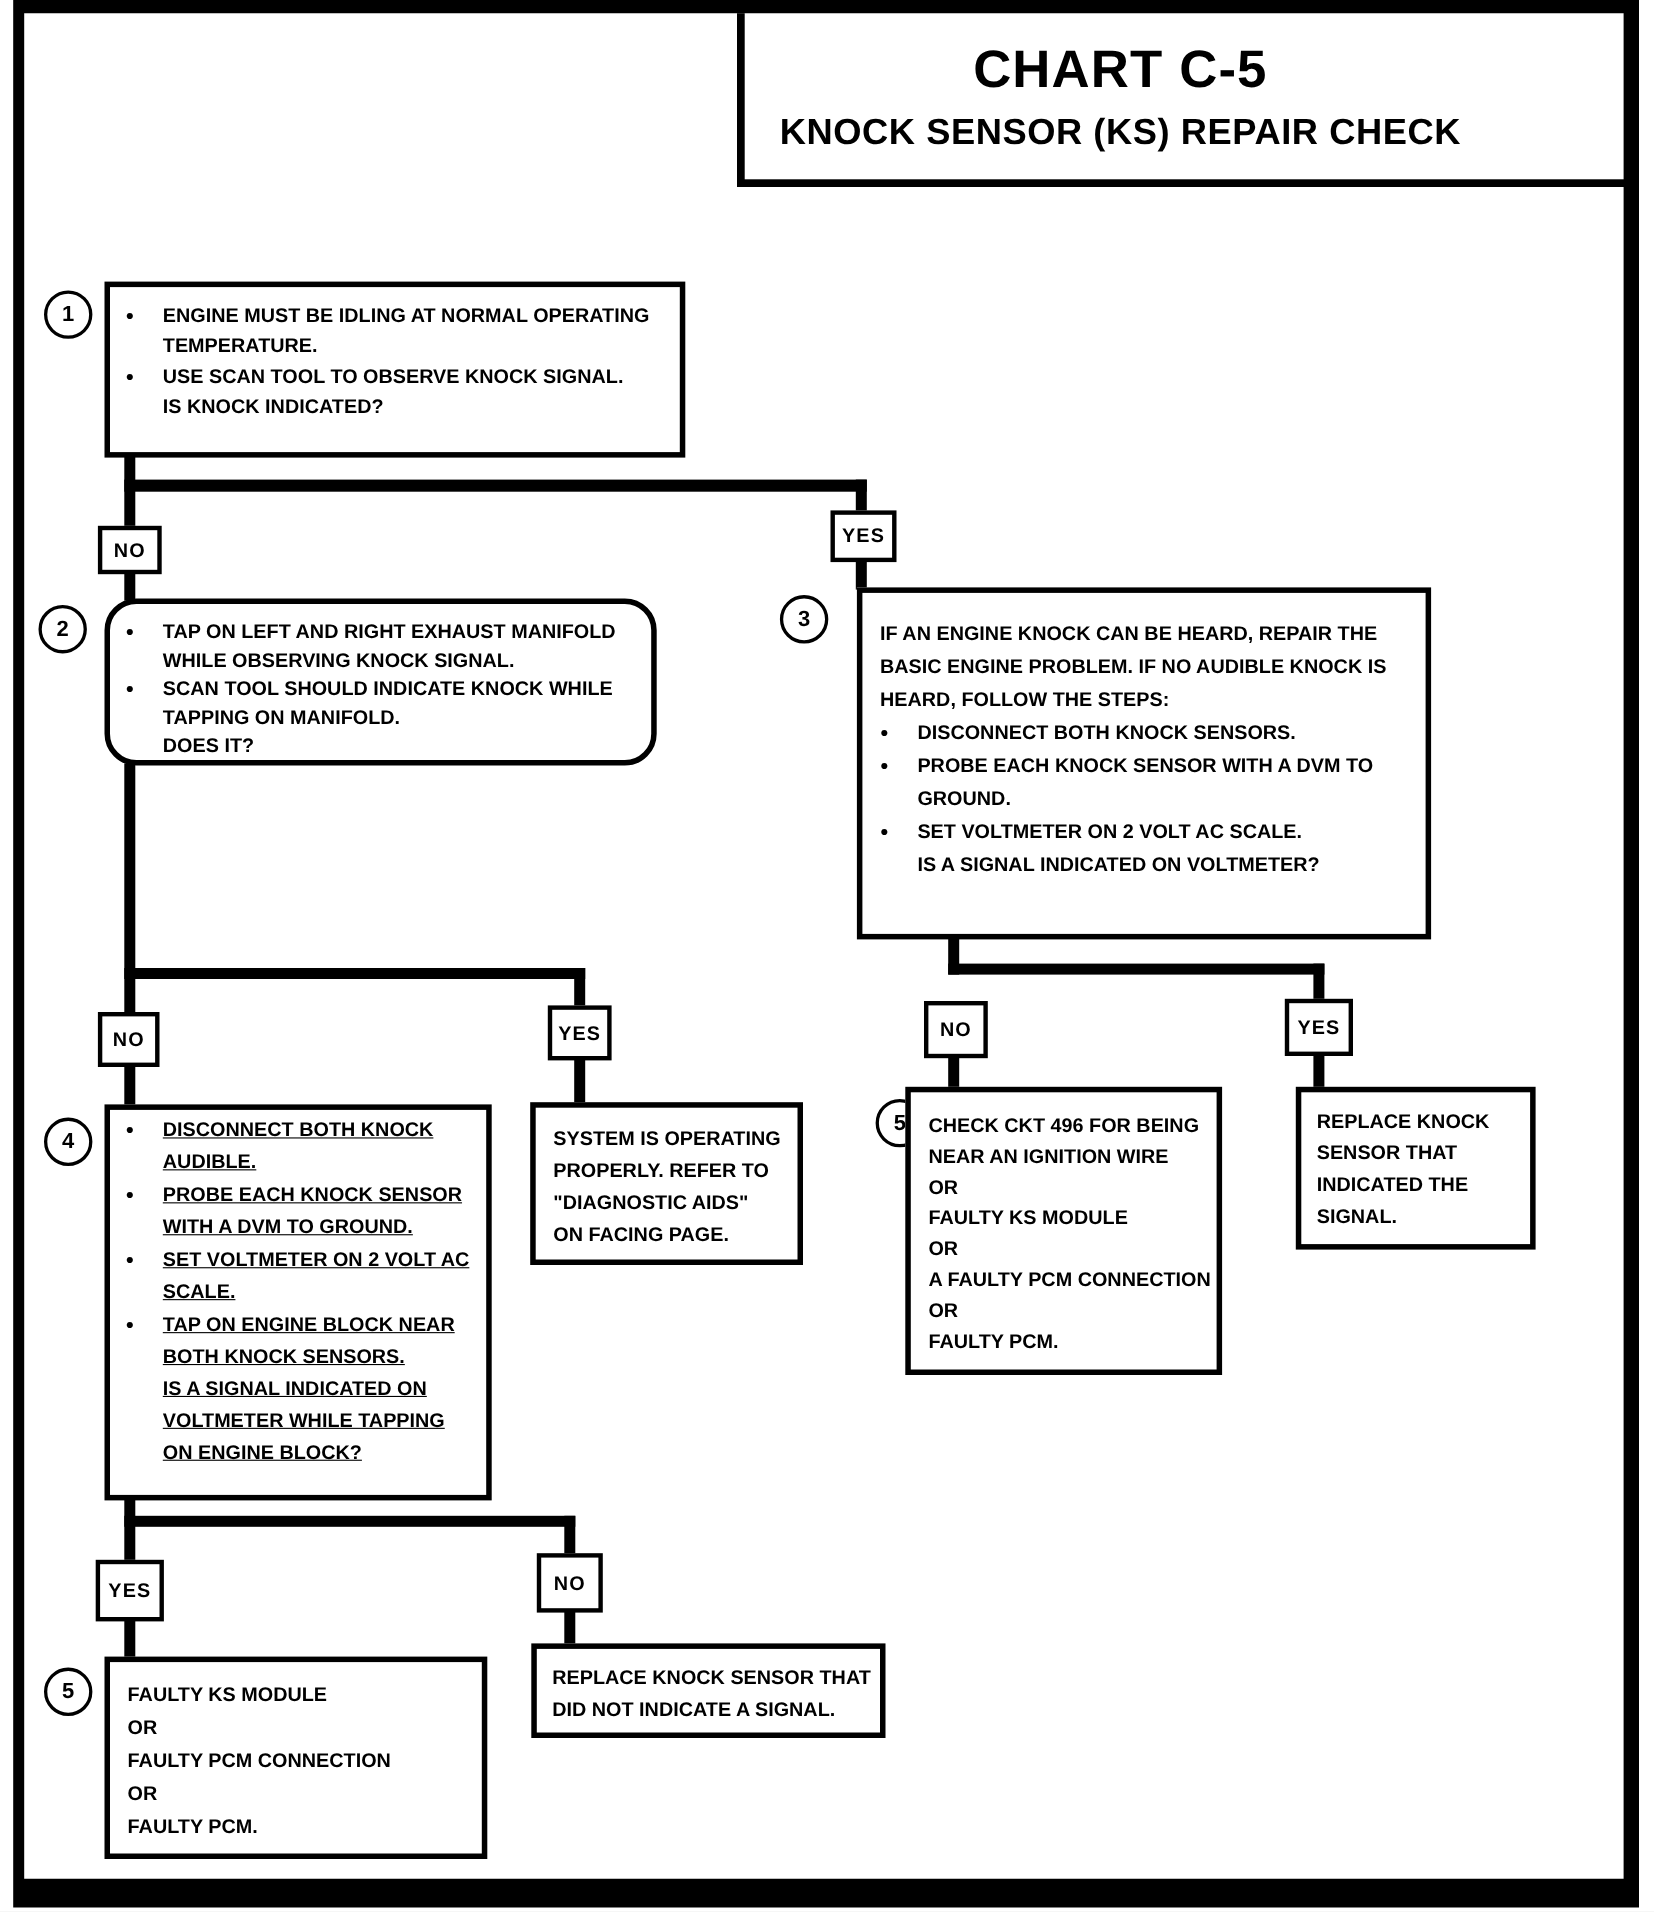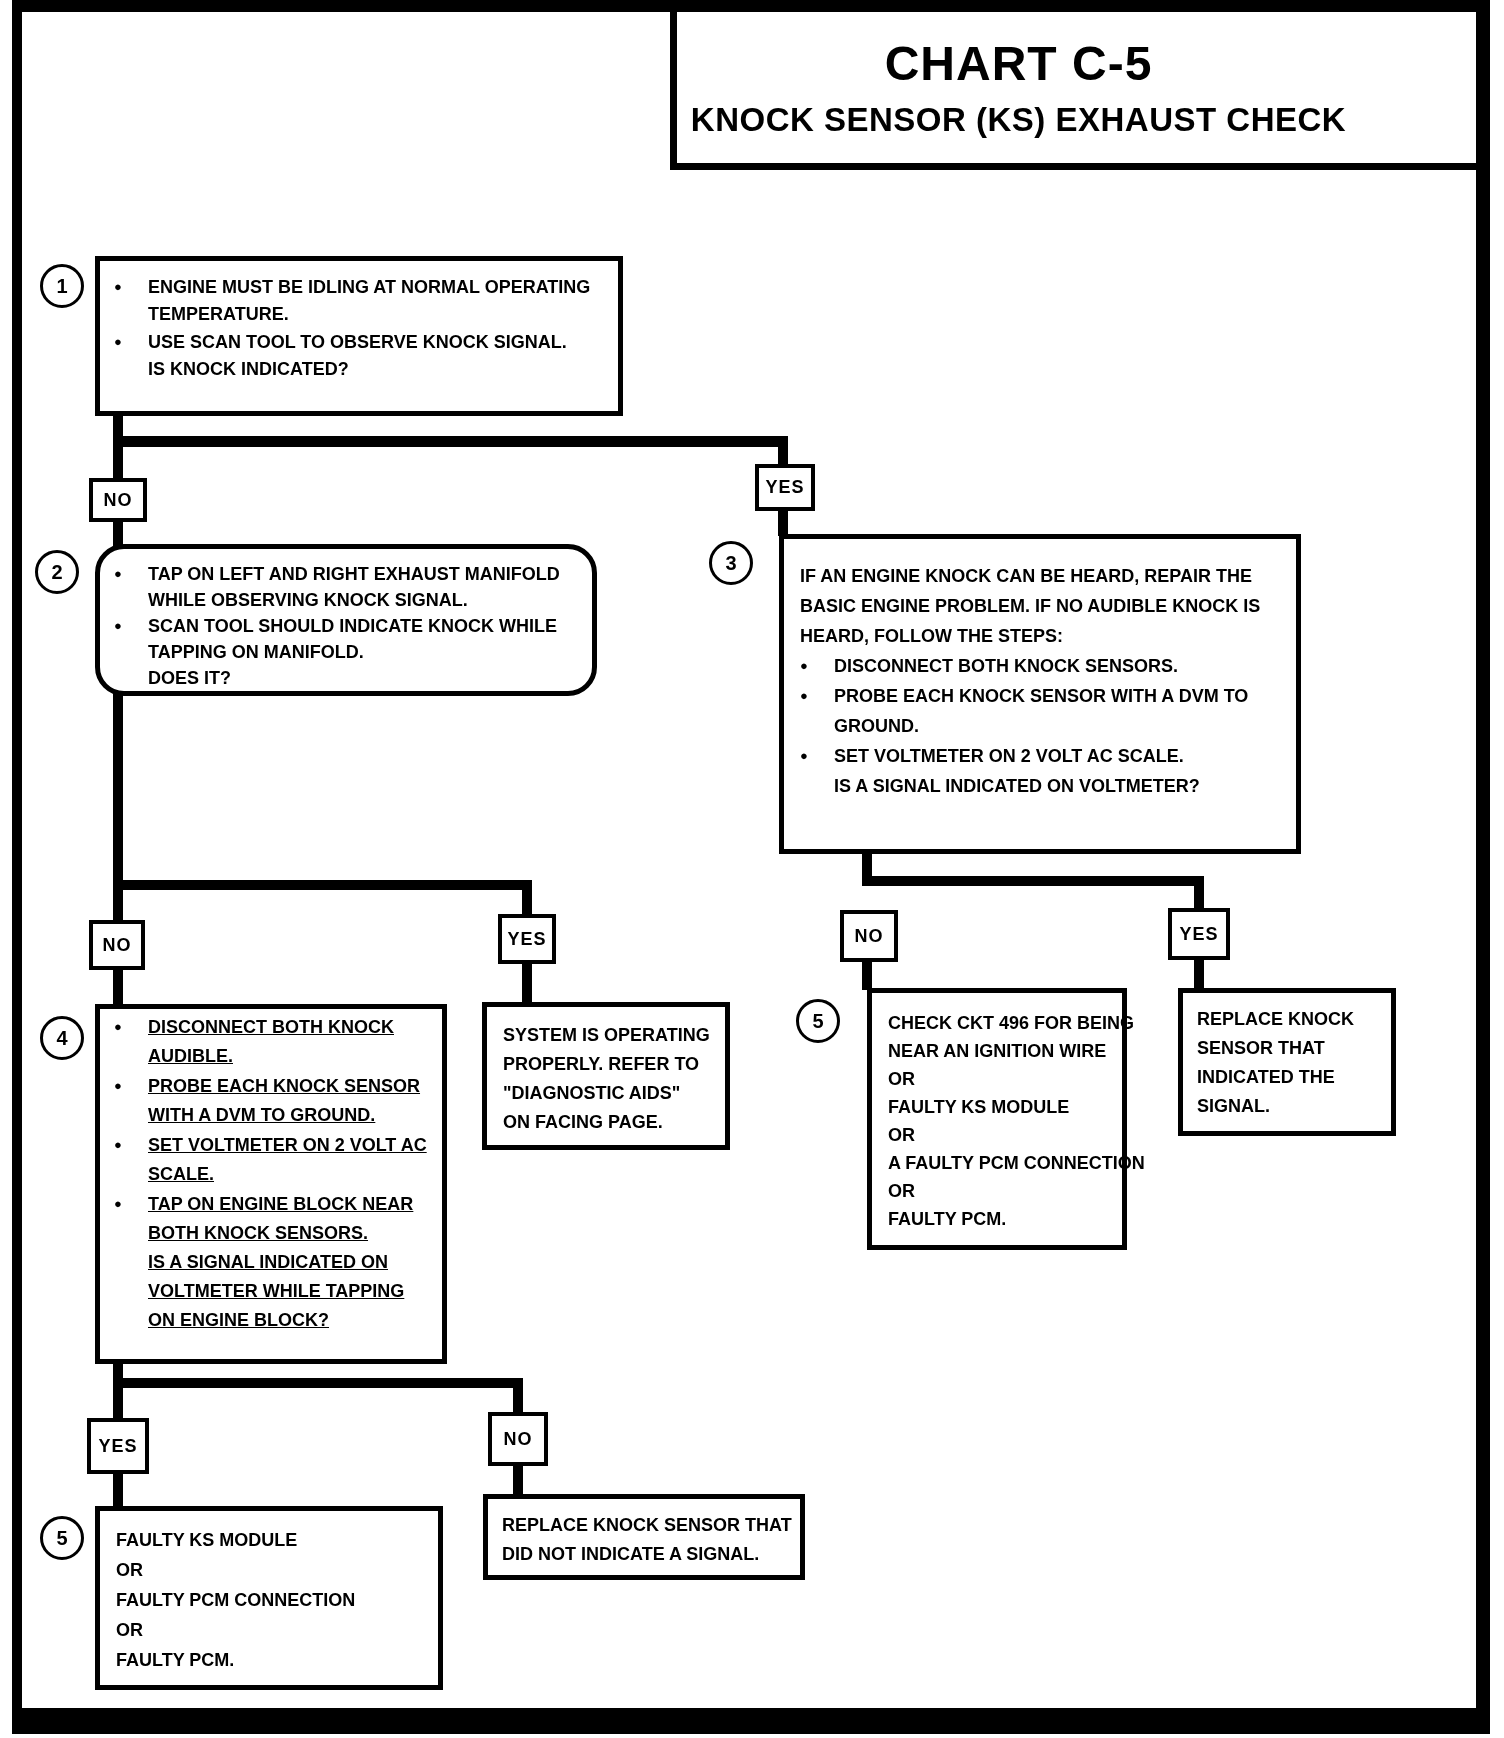--- a/index.html
+++ b/index.html
@@ -76,21 +76,21 @@
 
   .cn-b3-down{left:862px;top:852px;width:10px;height:34px;}
   .cn-b3-h   {left:862px;top:876px;width:342px;height:10px;}
   .cn-b3-yes {left:1194px;top:876px;width:10px;height:34px;}
   .no3 {left:840px;top:910px;width:58px;height:52px;}
   .yes3{left:1168px;top:908px;width:62px;height:52px;}
   .cn-no3-b5 {left:862px;top:960px;width:10px;height:30px;}
   .cn-yes3-rr{left:1194px;top:958px;width:10px;height:32px;}
 
   .c5r{left:796px;top:999px;}
-  .b5r{left:867px;top:988px;width:260px;height:262px;padding:16px 16px;line-height:28px;}
+  .b5r{left:823px;top:988px;width:288px;height:262px;padding:16px 16px;line-height:28px;}
   .rr {left:1178px;top:988px;width:218px;height:148px;padding:12px 14px;line-height:29px;}
 
   .cn-b4-down{left:113px;top:1362px;width:10px;height:58px;}
   .cn-b4-h   {left:113px;top:1378px;width:410px;height:10px;}
   .cn-b4-no  {left:513px;top:1378px;width:10px;height:36px;}
   .yes4{left:87px;top:1418px;width:62px;height:56px;}
   .no4 {left:488px;top:1412px;width:60px;height:54px;}
   .cn-yes4-b5{left:113px;top:1472px;width:10px;height:36px;}
   .cn-no4-rl {left:513px;top:1464px;width:10px;height:32px;}
 
@@ -100,21 +100,21 @@
 </style>
 </head>
 <body>
 
 <div class="canvas">
 
   <div class="frame"></div>
 
   <div class="title-box">
     <div class="title-main">CHART C-5</div>
-    <div class="title-sub">KNOCK SENSOR (KS) EXHAUST CHECK</div>
+    <div class="title-sub">KNOCK SENSOR (KS) REPAIR CHECK</div>
   </div>
 
   <div class="circ c1">1</div>
   <div class="tbox b1">
       <div class="tline"><span class="bullet">●</span><span>ENGINE MUST BE IDLING AT NORMAL OPERATING</span></div>
       <div class="tline ind"><span>TEMPERATURE.</span></div>
       <div class="tline"><span class="bullet">●</span><span>USE SCAN TOOL TO OBSERVE KNOCK SIGNAL.</span></div>
       <div class="tline ind"><span>IS KNOCK INDICATED?</span></div>
     </div>
 

